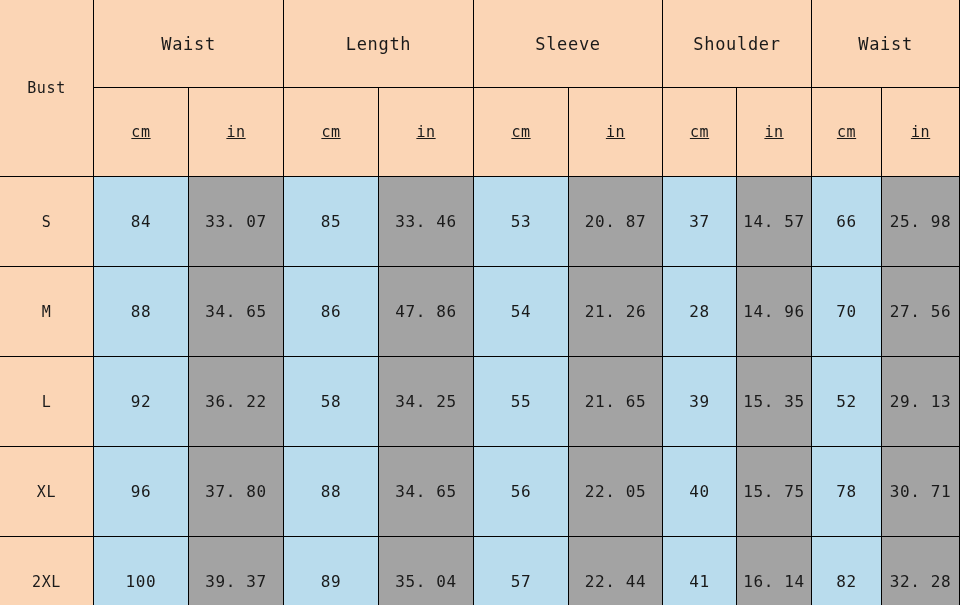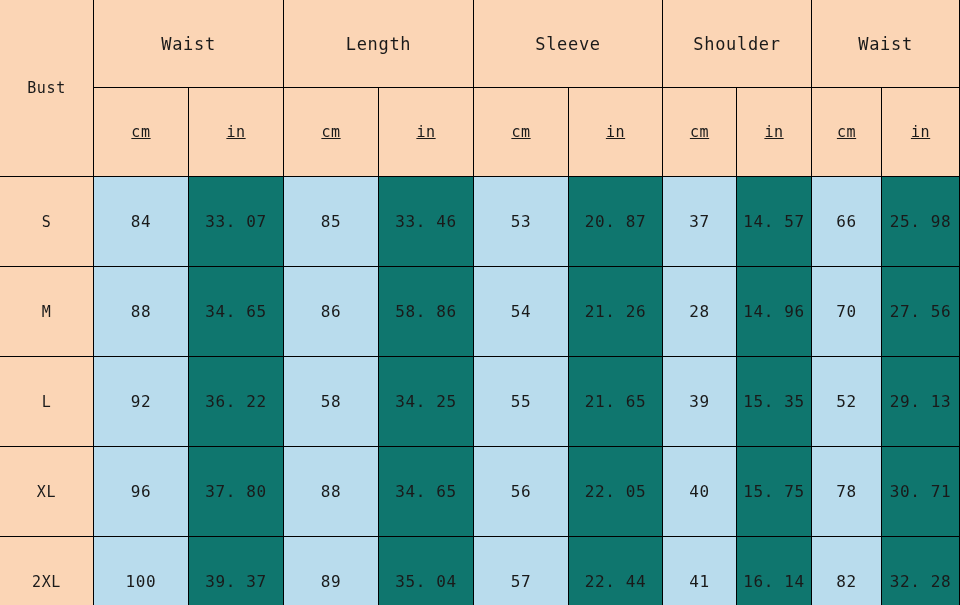--- a/index.html
+++ b/index.html
@@ -31,21 +31,21 @@
   }
 
   
   #size-chart {
     margin-left: -1px;
     margin-top: -1px;
   }
 
   .peach { background: #fbd5b5; }
   .blue  { background: #b9dced; }
-  .gold  { background: #0f766e; margin-left: 45px; }
+  .gold  { background: #a3a3a3; margin-left: 45px; }
 
   .grp-head {
     height: 87px;
     font-size: 17px;
   }
   .unit-head {
     height: 88px;
     font-size: 15px;
     text-decoration: underline;
   }
@@ -127,21 +127,21 @@
       <td class="blue">37</td>
       <td class="gold">14. 57</td>
       <td class="blue">66</td>
       <td class="gold">25. 98</td>
     </tr>
     <tr class="data-row">
       <td class="peach size-cell">M</td>
       <td class="blue">88</td>
       <td class="gold">34. 65</td>
       <td class="blue">86</td>
-      <td class="gold">58. 86</td>
+      <td class="gold">47. 86</td>
       <td class="blue">54</td>
       <td class="gold">21. 26</td>
       <td class="blue">28</td>
       <td class="gold">14. 96</td>
       <td class="blue">70</td>
       <td class="gold">27. 56</td>
     </tr>
     <tr class="data-row">
       <td class="peach size-cell">L</td>
       <td class="blue">92</td>

